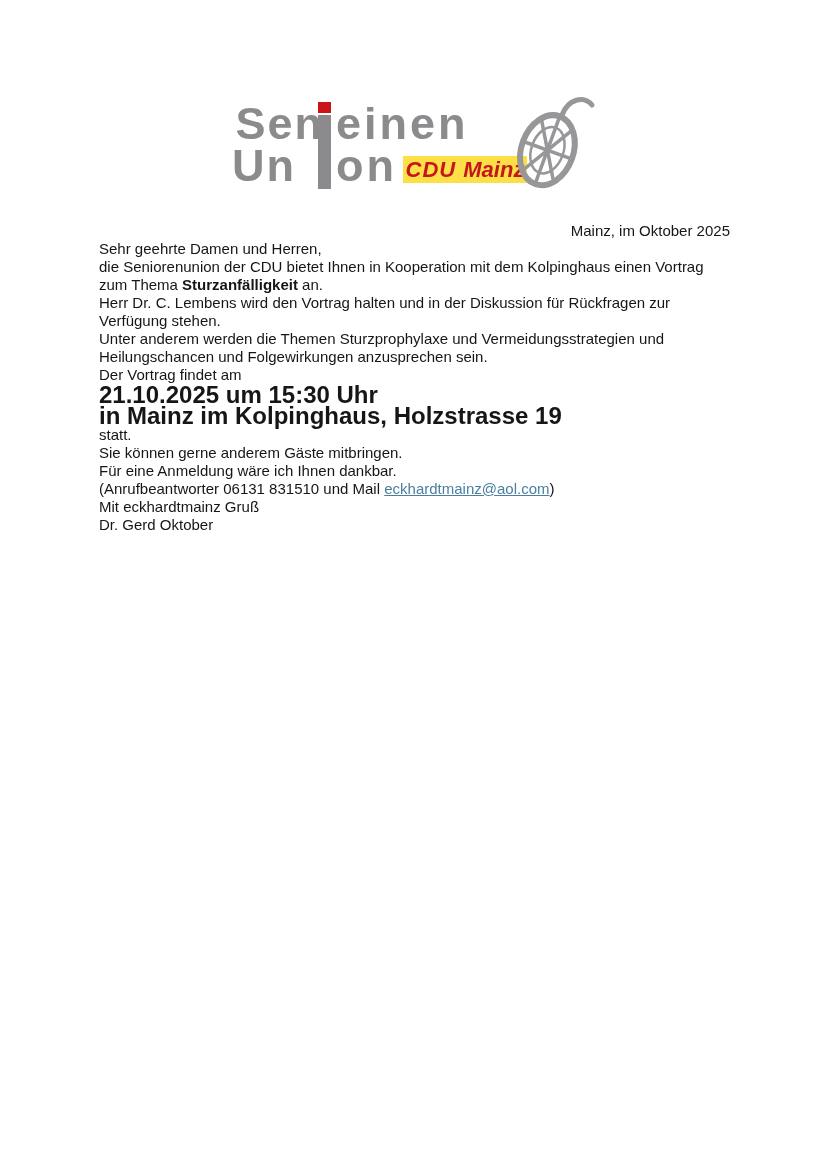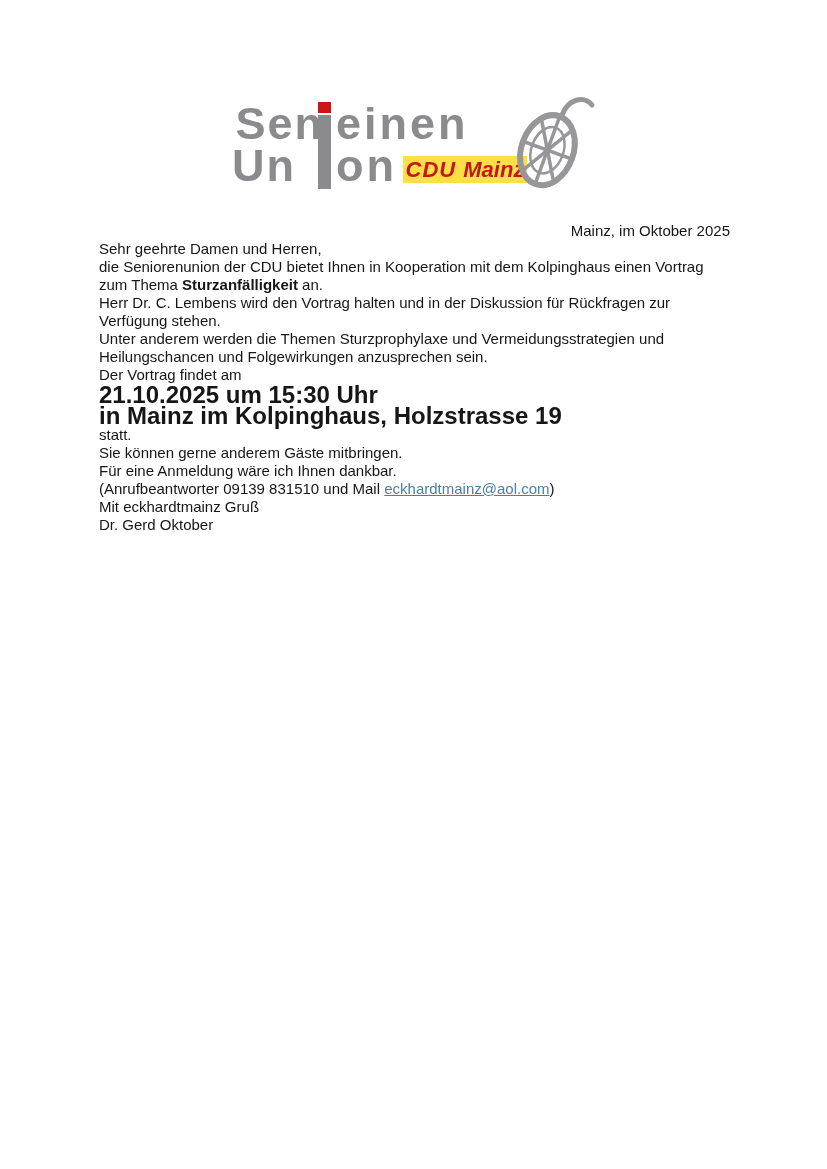--- a/index.html
+++ b/index.html
@@ -101,20 +101,20 @@
     <p class="mt11 event-line">21.10.2025 um 15:30 Uhr</p>
 
     <p class="mt14 event-line">in Mainz im Kolpinghaus, Holzstrasse 19</p>
 
     <p class="mt12">statt.</p>
 
     <p class="mt45">Sie können gerne anderem Gäste mitbringen.</p>
 
     <p class="mt11">Für eine Anmeldung wäre ich Ihnen dankbar.</p>
 
-    <p class="mt12"><span>(Anrufbeantworter 09139 831510 und Mail </span><a class="email-link">eckhardtmainz@aol.com</a><span>)</span></p>
+    <p class="mt12"><span>(Anrufbeantworter 06131 831510 und Mail </span><a class="email-link">eckhardtmainz@aol.com</a><span>)</span></p>
 
     <p class="mt42">Mit eckhardtmainz Gruß</p>
 
     <p class="mt12">Dr. Gerd Oktober</p>
   </div>
 
 </div>
 
 </body></html>

